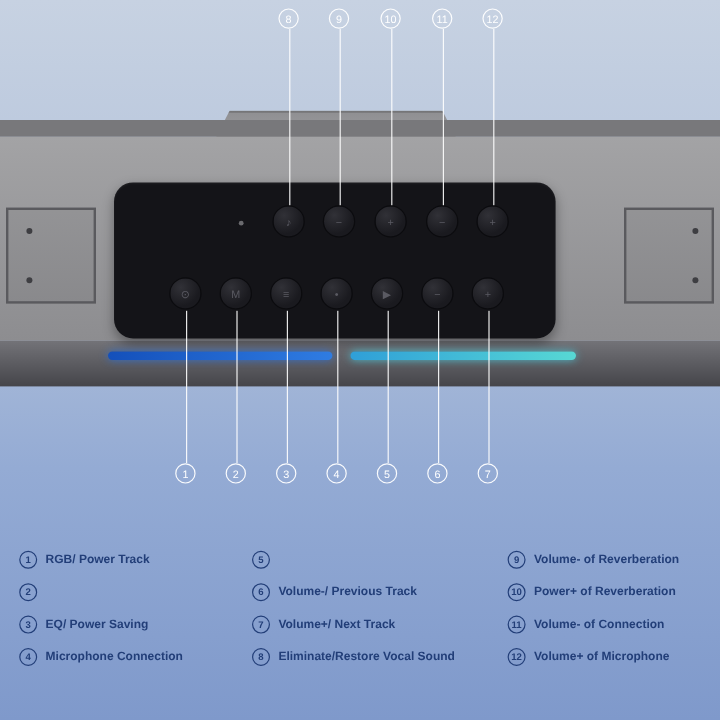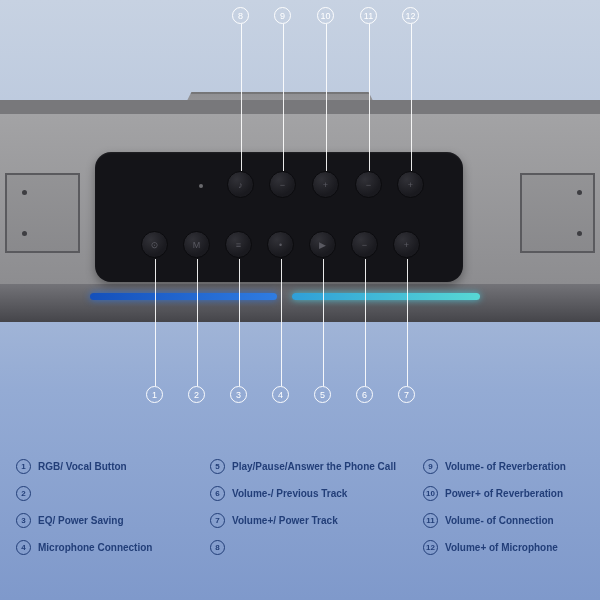--- a/index.html
+++ b/index.html
@@ -108,47 +108,47 @@
     <div class="cl" style="left: 281px; top: 259px; height: 127px;"></div>
     <div class="co" style="left: 272px; top: 386px;">4</div>
     <div class="cl" style="left: 323px; top: 259px; height: 127px;"></div>
     <div class="co" style="left: 314px; top: 386px;">5</div>
     <div class="cl" style="left: 365px; top: 259px; height: 127px;"></div>
     <div class="co" style="left: 356px; top: 386px;">6</div>
     <div class="cl" style="left: 407px; top: 259px; height: 127px;"></div>
     <div class="co" style="left: 398px; top: 386px;">7</div>
     <div class="leg-item" style="left: 16px; top: 458px;">
       <span class="leg-num">1</span>
-      <span class="leg-label">RGB/ Vocal Button</span>
+      <span class="leg-label">RGB/ Power Track</span>
     </div>
     <div class="leg-item" style="left: 16px; top: 485px;">
       <span class="leg-num">2</span>
     </div>
     <div class="leg-item" style="left: 16px; top: 512px;">
       <span class="leg-num">3</span>
       <span class="leg-label">EQ/ Power Saving</span>
     </div>
     <div class="leg-item" style="left: 16px; top: 539px;">
       <span class="leg-num">4</span>
       <span class="leg-label">Microphone Connection</span>
     </div>
     <div class="leg-item" style="left: 210px; top: 458px;">
       <span class="leg-num">5</span>
-      <span class="leg-label">Play/Pause/Answer the Phone Call</span>
     </div>
     <div class="leg-item" style="left: 210px; top: 485px;">
       <span class="leg-num">6</span>
       <span class="leg-label">Volume-/ Previous Track</span>
     </div>
     <div class="leg-item" style="left: 210px; top: 512px;">
       <span class="leg-num">7</span>
-      <span class="leg-label">Volume+/ Power Track</span>
+      <span class="leg-label">Volume+/ Next Track</span>
     </div>
     <div class="leg-item" style="left: 210px; top: 539px;">
       <span class="leg-num">8</span>
+      <span class="leg-label">Eliminate/Restore Vocal Sound</span>
     </div>
     <div class="leg-item" style="left: 423px; top: 458px;">
       <span class="leg-num">9</span>
       <span class="leg-label">Volume- of Reverberation</span>
     </div>
     <div class="leg-item" style="left: 423px; top: 485px;">
       <span class="leg-num">10</span>
       <span class="leg-label">Power+ of Reverberation</span>
     </div>
     <div class="leg-item" style="left: 423px; top: 512px;">

